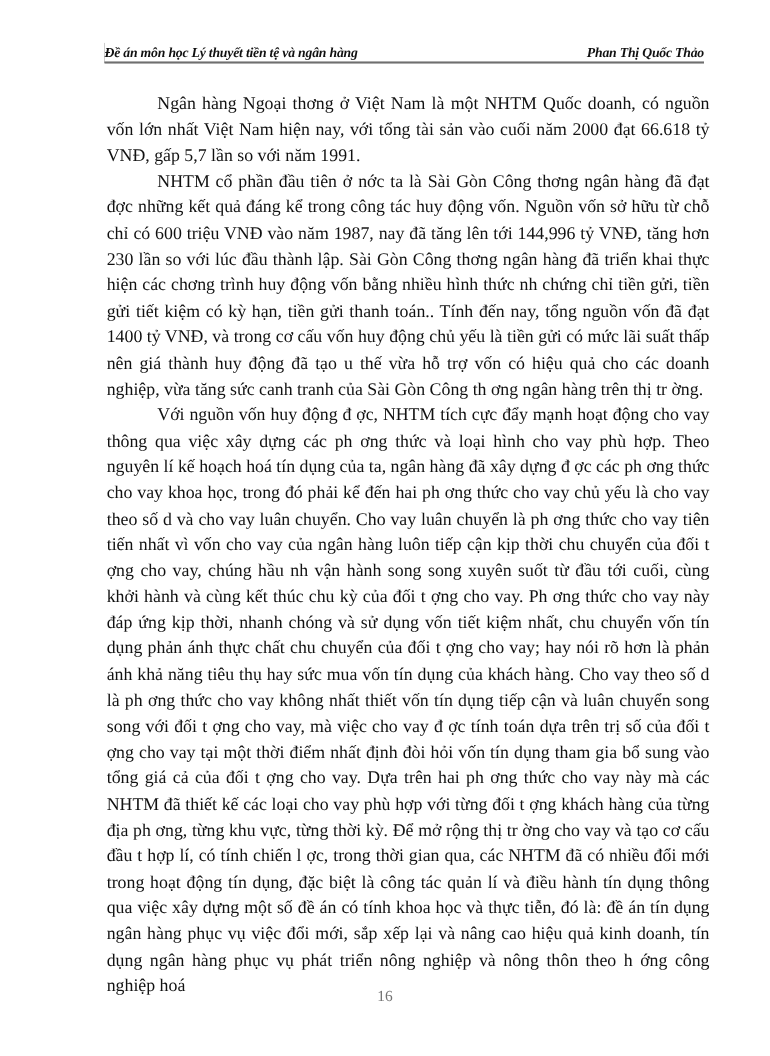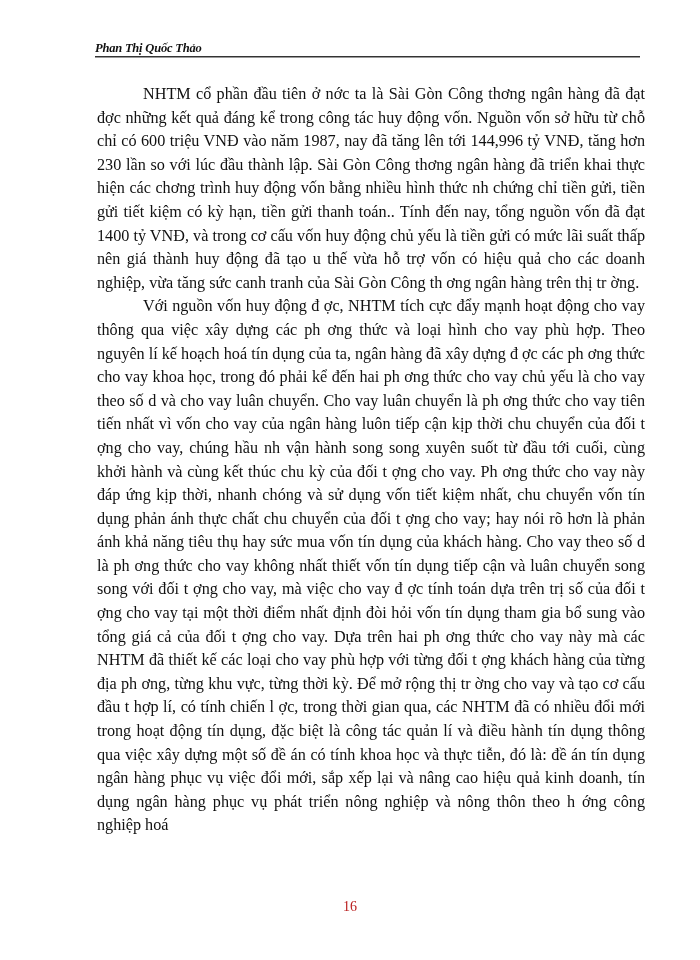--- a/index.html
+++ b/index.html
@@ -49,28 +49,30 @@
       margin: 0;
       text-indent: 46px;
     }
     .page-number {
       position: absolute;
       left: 0;
       width: 700px;
       top: 899px;
       text-align: center;
       font-size: 14px;
-      color: #b91c1c;
+      color: #737373;
     }
   </style>
 </head>
 <body>
 
 <div class="page-header">
+  <span>Đề án môn học Lý thuyết tiền tệ và ngân hàng</span>
   <span>Phan Thị Quốc Thảo</span>
 </div>
 
 <div class="body-text">
+  <p>Ngân hàng Ngoại thơng  ở Việt Nam là một NHTM Quốc doanh, có nguồn vốn lớn nhất Việt Nam hiện nay, với tổng tài sản vào cuối năm 2000 đạt 66.618 tỷ VNĐ, gấp 5,7 lần so với năm 1991.</p>
   <p>NHTM cổ phần đầu tiên ở nớc  ta là Sài Gòn Công thơng  ngân hàng đã đạt đợc  những kết quả đáng kể trong công tác huy động vốn. Nguồn vốn sở hữu từ chỗ chỉ có 600 triệu VNĐ vào năm 1987, nay đã tăng lên tới 144,996 tỷ VNĐ, tăng hơn 230 lần so với lúc đầu thành lập. Sài Gòn Công thơng  ngân hàng đã triển khai thực hiện các chơng  trình huy động vốn bằng nhiều hình thức nh  chứng chỉ tiền gửi, tiền gửi tiết kiệm có kỳ hạn, tiền gửi thanh toán.. Tính đến nay, tổng nguồn vốn đã đạt 1400 tỷ VNĐ, và trong cơ cấu vốn huy động chủ yếu là tiền gửi có mức lãi suất thấp nên giá thành huy động đã tạo  u thế vừa hỗ trợ vốn có hiệu quả cho các doanh nghiệp, vừa tăng sức canh tranh của Sài Gòn Công th ơng ngân hàng trên thị tr ờng.</p>
   <p>Với nguồn vốn huy động đ ợc, NHTM tích cực đẩy mạnh hoạt động cho vay thông qua việc xây dựng các ph ơng thức và loại hình cho vay phù hợp. Theo nguyên lí kế hoạch hoá tín dụng của ta, ngân hàng đã xây dựng đ ợc các ph ơng thức cho vay khoa học, trong đó phải kể đến hai ph ơng thức cho vay chủ yếu là cho vay theo số d  và cho vay luân chuyển. Cho vay luân chuyển là ph ơng thức cho vay tiên tiến nhất vì vốn cho vay của ngân hàng luôn tiếp cận kịp thời chu chuyển của đối t ợng cho vay, chúng hầu nh  vận hành song song xuyên suốt từ đầu tới cuối, cùng khởi hành và cùng kết thúc chu kỳ của đối t ợng cho vay. Ph ơng thức cho vay này đáp ứng kịp thời, nhanh chóng và sử dụng vốn tiết kiệm nhất, chu chuyển vốn tín dụng phản ánh thực chất chu chuyển của đối t ợng cho vay; hay nói rõ hơn là phản ánh khả năng tiêu thụ hay sức mua vốn tín dụng của khách hàng. Cho vay theo số d  là ph ơng thức cho vay không nhất thiết vốn tín dụng tiếp cận và luân chuyển song song với đối t ợng cho vay, mà việc cho vay đ ợc tính toán dựa trên trị số của đối t ợng cho vay tại một thời điểm nhất định đòi hỏi vốn tín dụng tham gia bổ sung vào tổng giá cả của đối t ợng cho vay. Dựa trên hai ph ơng thức cho vay này mà các NHTM đã thiết kế các loại cho vay phù hợp với từng đối t ợng khách hàng của từng địa ph ơng, từng khu vực, từng thời kỳ. Để mở rộng thị tr ờng cho vay và tạo cơ cấu đầu t  hợp lí, có tính chiến l ợc, trong thời gian qua, các NHTM đã có nhiều đổi mới trong hoạt động tín dụng, đặc biệt là công tác quản lí và điều hành tín dụng thông qua việc xây dựng một số đề án có tính khoa học và thực tiễn, đó là: đề án tín dụng ngân hàng phục vụ việc đổi mới, sắp xếp lại và nâng cao hiệu quả kinh doanh, tín dụng ngân hàng phục vụ phát triển  nông nghiệp và nông thôn theo h ớng công nghiệp hoá</p>
 </div>
 
 <div class="page-number">16</div>
 
 </body></html>

